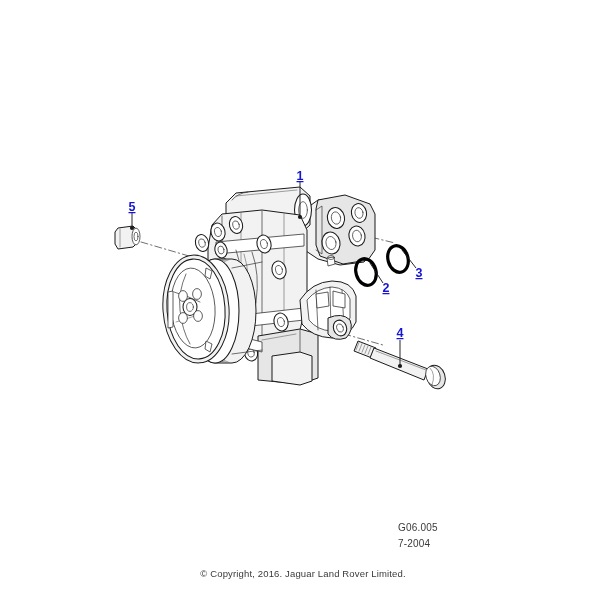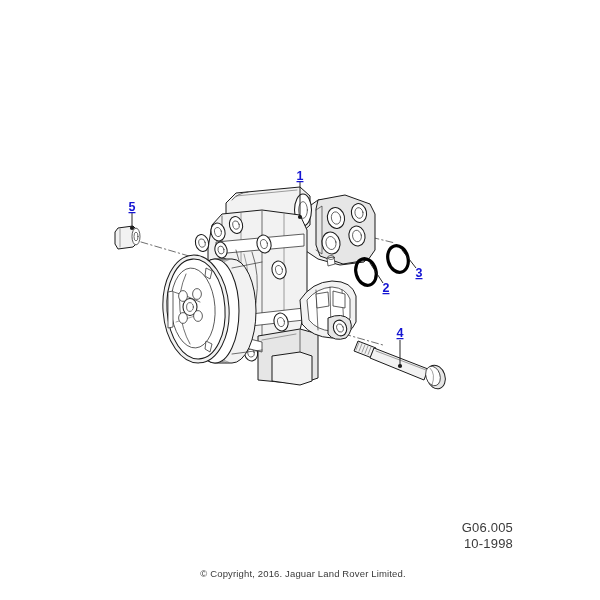--- a/index.html
+++ b/index.html
@@ -92,22 +92,22 @@
     font-size: 12.5px;
     font-weight: bold;
     fill: #1414d2;
     text-decoration: underline;
   }
   .footer-block {
     position: absolute;
     left: 398px;
     top: 520px;
     width: 115px;
-    text-align: right;
-    font-size: 13px;
+    text-align: left;
+    font-size: 10px;
     color: #3a3a3a;
     line-height: 16px;
     letter-spacing: 0.2px;
   }
   .footer-block div { white-space: nowrap; }
   .copyright {
     position: absolute;
     left: 3px;
     top: 568px;
     width: 600px;
@@ -305,18 +305,18 @@
       <text class="callout-text" x="386" y="292" text-anchor="middle">2</text>
       <text class="callout-text" x="419" y="277" text-anchor="middle">3</text>
       <text class="callout-text" x="400" y="337" text-anchor="middle">4</text>
       <text class="callout-text" x="132" y="211" text-anchor="middle">5</text>
     </g>
 
   </svg>
 
   <div class="footer-block">
     <div>G06.005</div>
-    <div>10-1998</div>
+    <div>7-2004</div>
   </div>
 
   <div class="copyright">© Copyright, 2016. Jaguar Land Rover Limited.</div>
 
 </div>
 
 </body></html>

